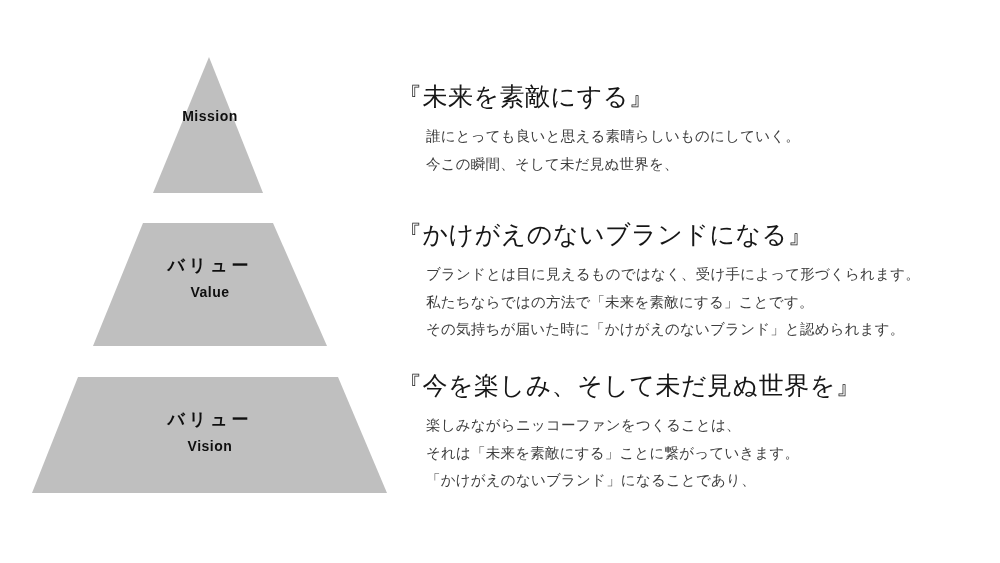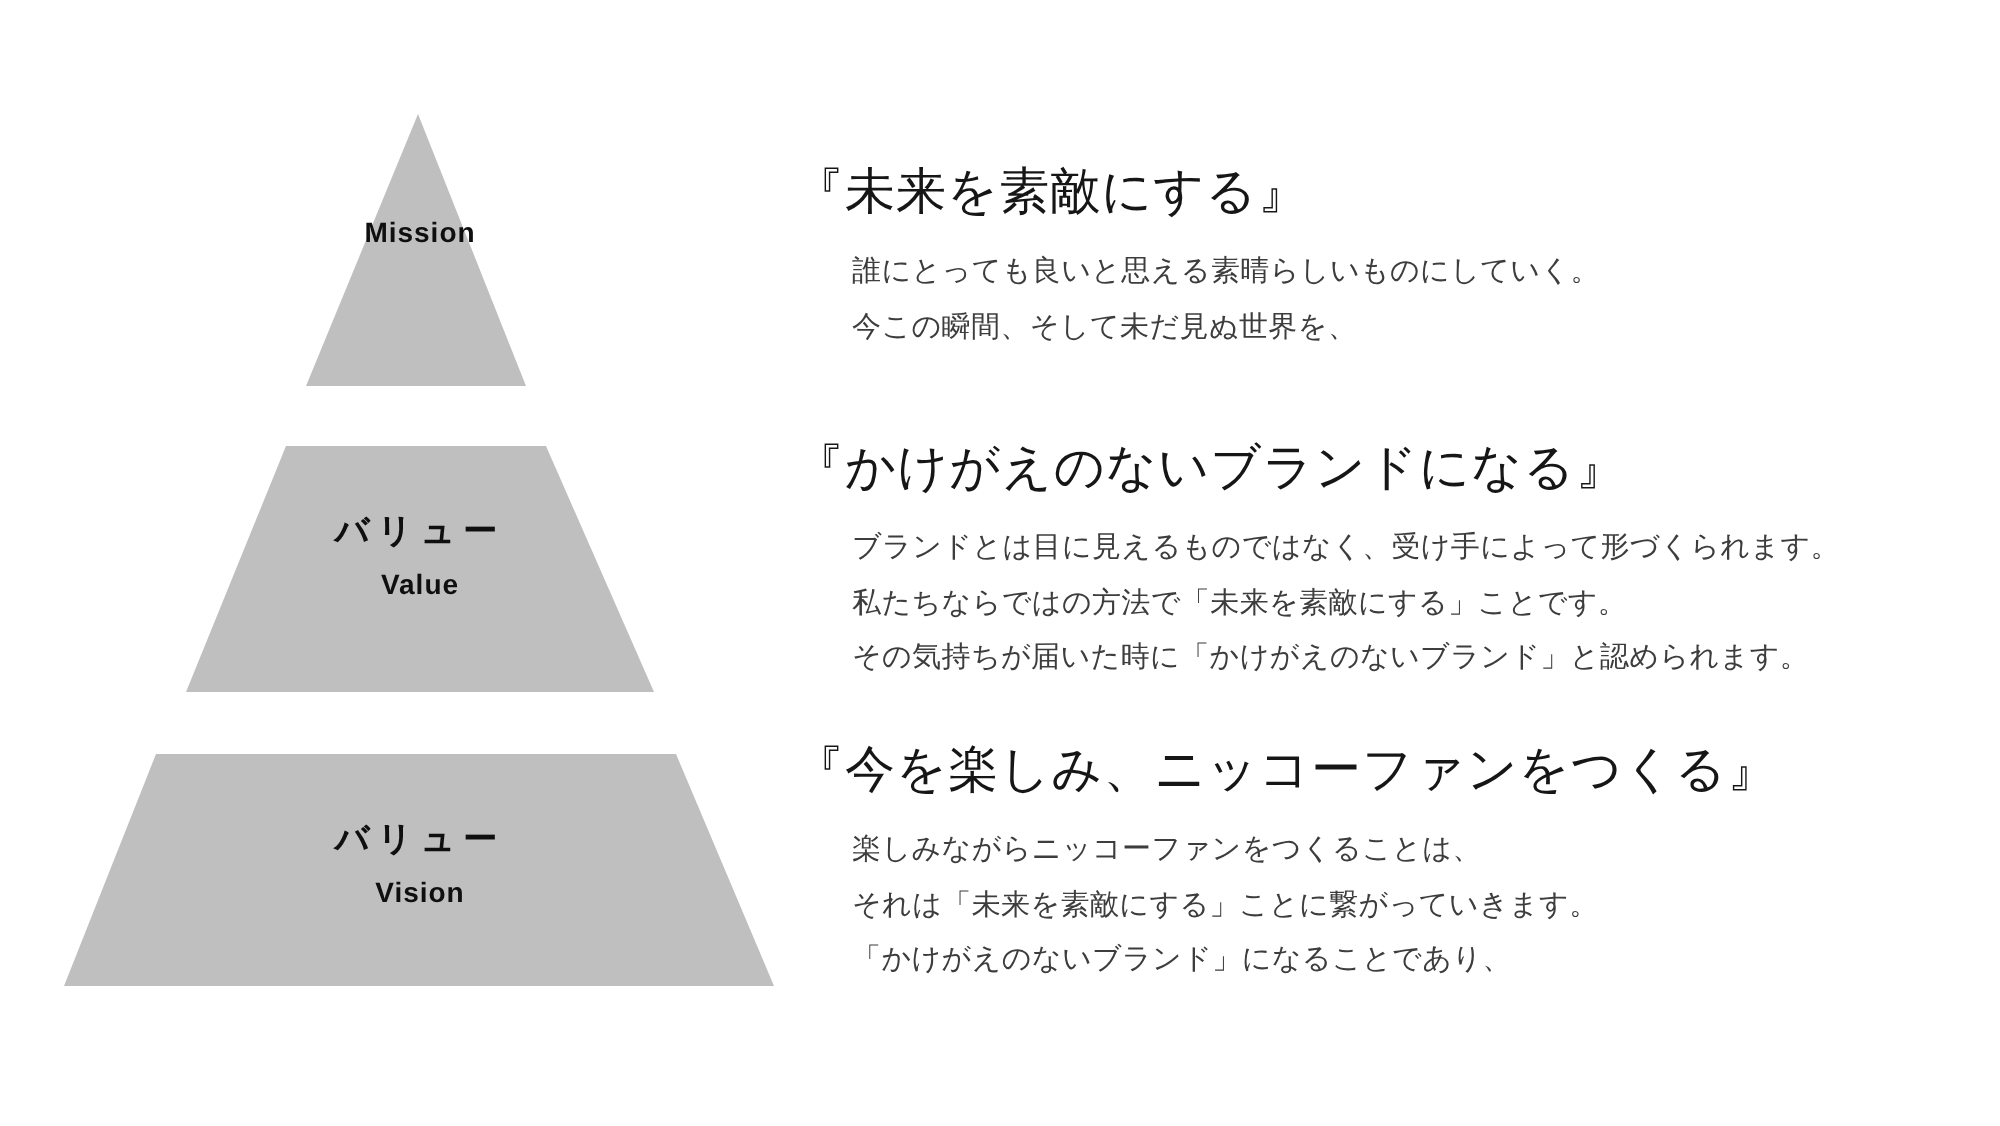--- a/index.html
+++ b/index.html
@@ -108,21 +108,21 @@
   <div class="section section-2">
     <div class="section-title">『かけがえのないブランドになる』</div>
     <div class="section-body">
       <div class="section-line">ブランドとは目に見えるものではなく、受け手によって形づくられます。</div>
       <div class="section-line">私たちならではの方法で「未来を素敵にする」ことです。</div>
       <div class="section-line">その気持ちが届いた時に「かけがえのないブランド」と認められます。</div>
     </div>
   </div>
 
   <div class="section section-3">
-    <div class="section-title">『今を楽しみ、ニッコーファンをつくる』</div>
+    <div class="section-title">『今を楽しみ、そして未だ見ぬ世界を』</div>
     <div class="section-body">
       <div class="section-line">楽しみながらニッコーファンをつくることは、</div>
       <div class="section-line">それは「未来を素敵にする」ことに繋がっていきます。</div>
       <div class="section-line">「かけがえのないブランド」になることであり、</div>
     </div>
   </div>
 
 </div>
 
 </body></html>

